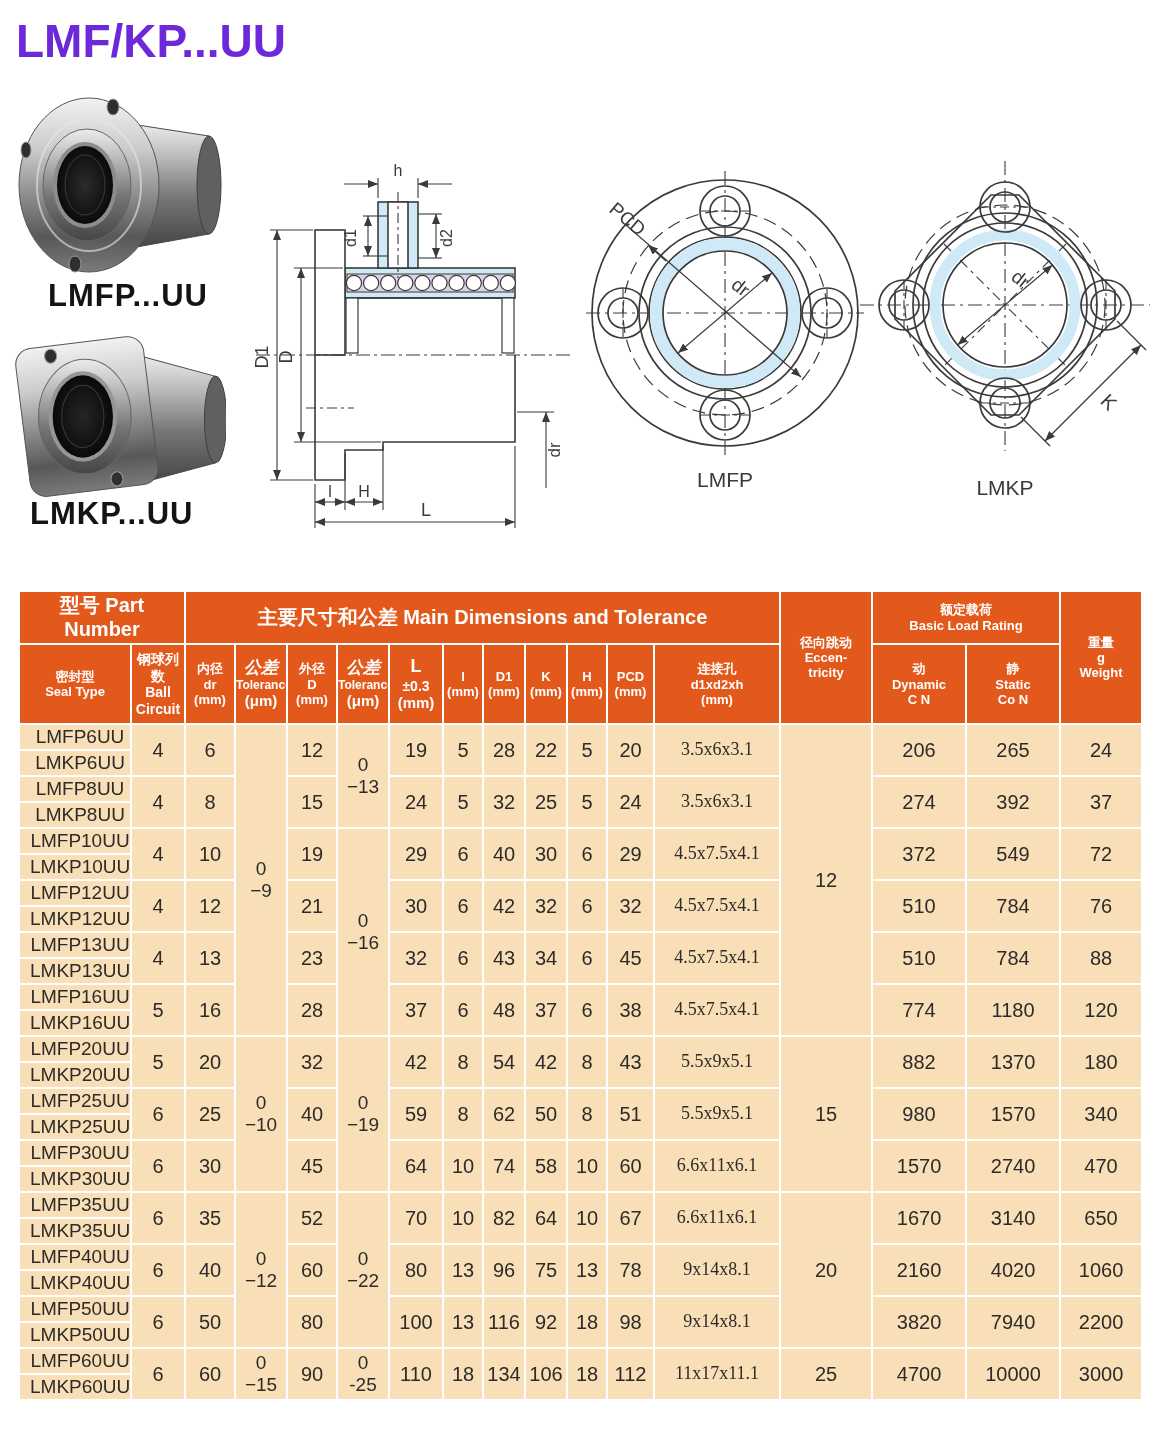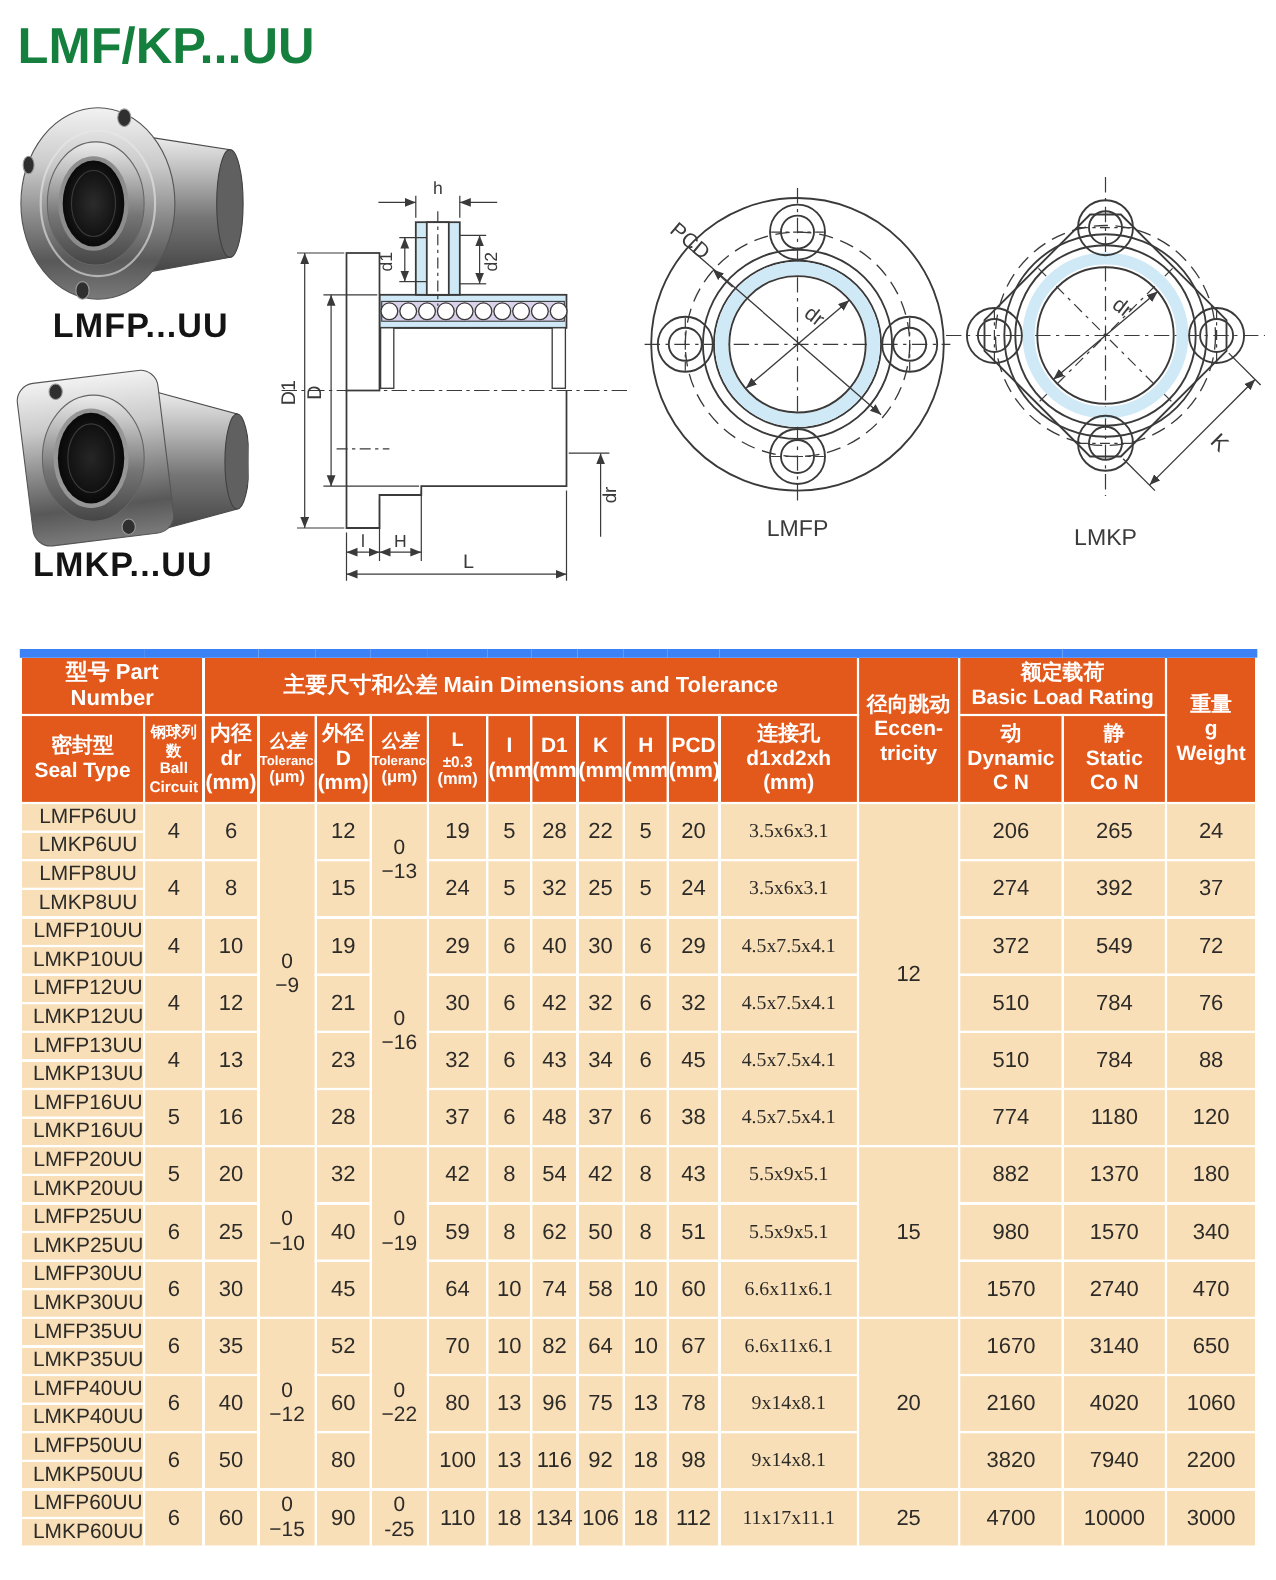--- a/index.html
+++ b/index.html
@@ -1,29 +1,29 @@
 <!DOCTYPE html>
 <html><head>
 <meta charset="utf-8">
 <style>
   html,body { margin:0; padding:0; background:#ffffff; }
   body { width:1160px; height:1436px; position:relative; font-family:"Liberation Sans","DejaVu Sans",sans-serif; }
   .abs { position:absolute; }
-  #page-title { left:16px; top:14px; font-size:46px; font-weight:bold; color:#15803d; letter-spacing:0px; }
+  #page-title { left:16px; top:14px; font-size:46px; font-weight:bold; color:#6d28d9; letter-spacing:0px; }
   .part-label { font-size:31px; font-weight:bold; color:#141414; letter-spacing:1px; }
   svg text { font-family:"Liberation Sans","DejaVu Sans",sans-serif; fill:#3a3a3a; }
 
   
-  table#spec { position:absolute; left:18px; top:590px; width:1124px; border-collapse:collapse; table-layout:fixed; border-top:8px solid #3b82f6; }
+  table#spec { position:absolute; left:18px; top:590px; width:1124px; border-collapse:collapse; table-layout:fixed; border-top:1px solid #3b82f6; }
   #spec th, #spec td { border:2px solid #ffffff; overflow:hidden; vertical-align:middle; }
   #spec thead th { background:#e3591c; color:#ffffff; font-weight:bold; text-align:center; padding:2px 0; line-height:1.18; }
   #spec thead tr.r1 { height:48px; }
   #spec thead tr.r2 { height:80px; }
   .h1 { font-size:20px; }
-  .h2 { font-size:19px; }
+  .h2 { font-size:13px; }
   .pre { white-space:pre-line; }
   .h-cn   { display:block; font-size:17px;font-style:italic; }
   .h-en   { display:block; font-size:12px; }
   .h-unit { display:block; font-size:15px; }
   .h-main { display:block; font-size:18px; }
   .h-sub  { display:block; font-size:14px; }
   #spec tbody tr { height:26px; }
   #spec tbody td { background:#f8dfb8; color:#2d2b28; text-align:center; font-size:20px; padding:0; line-height:1.1; }
   #spec td.part  { text-align:center; padding-left:10px; font-size:19px; }
   #spec td.tol   { white-space:pre-line; font-size:19px; line-height:1.15; }

